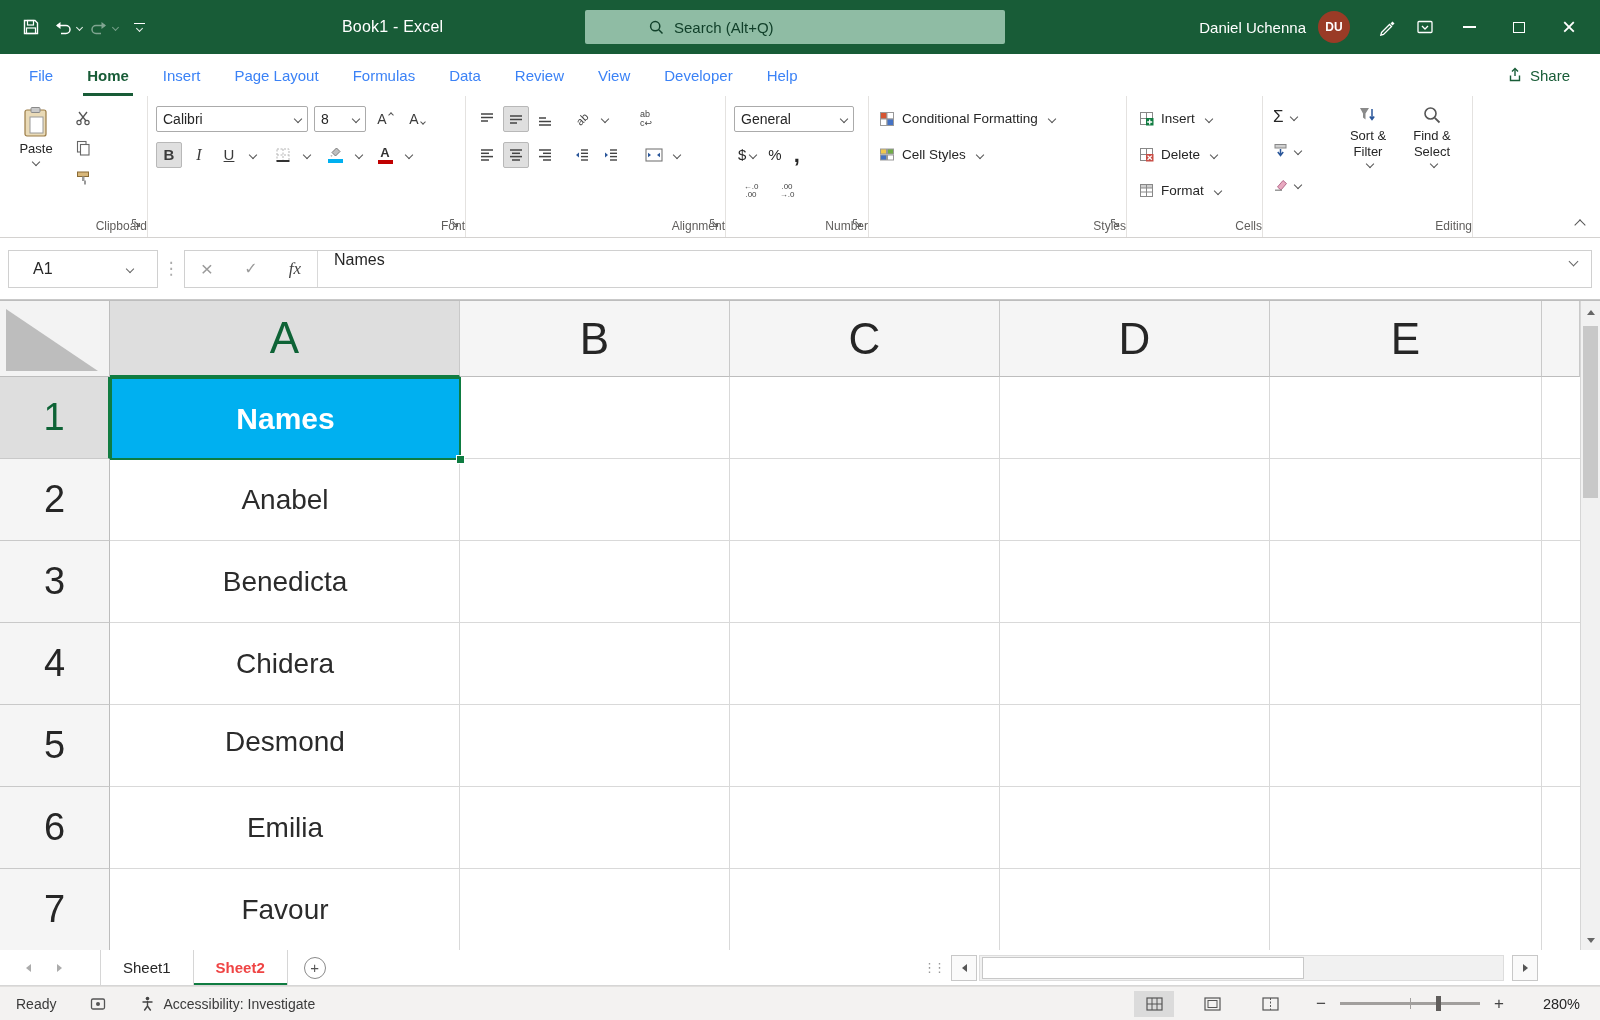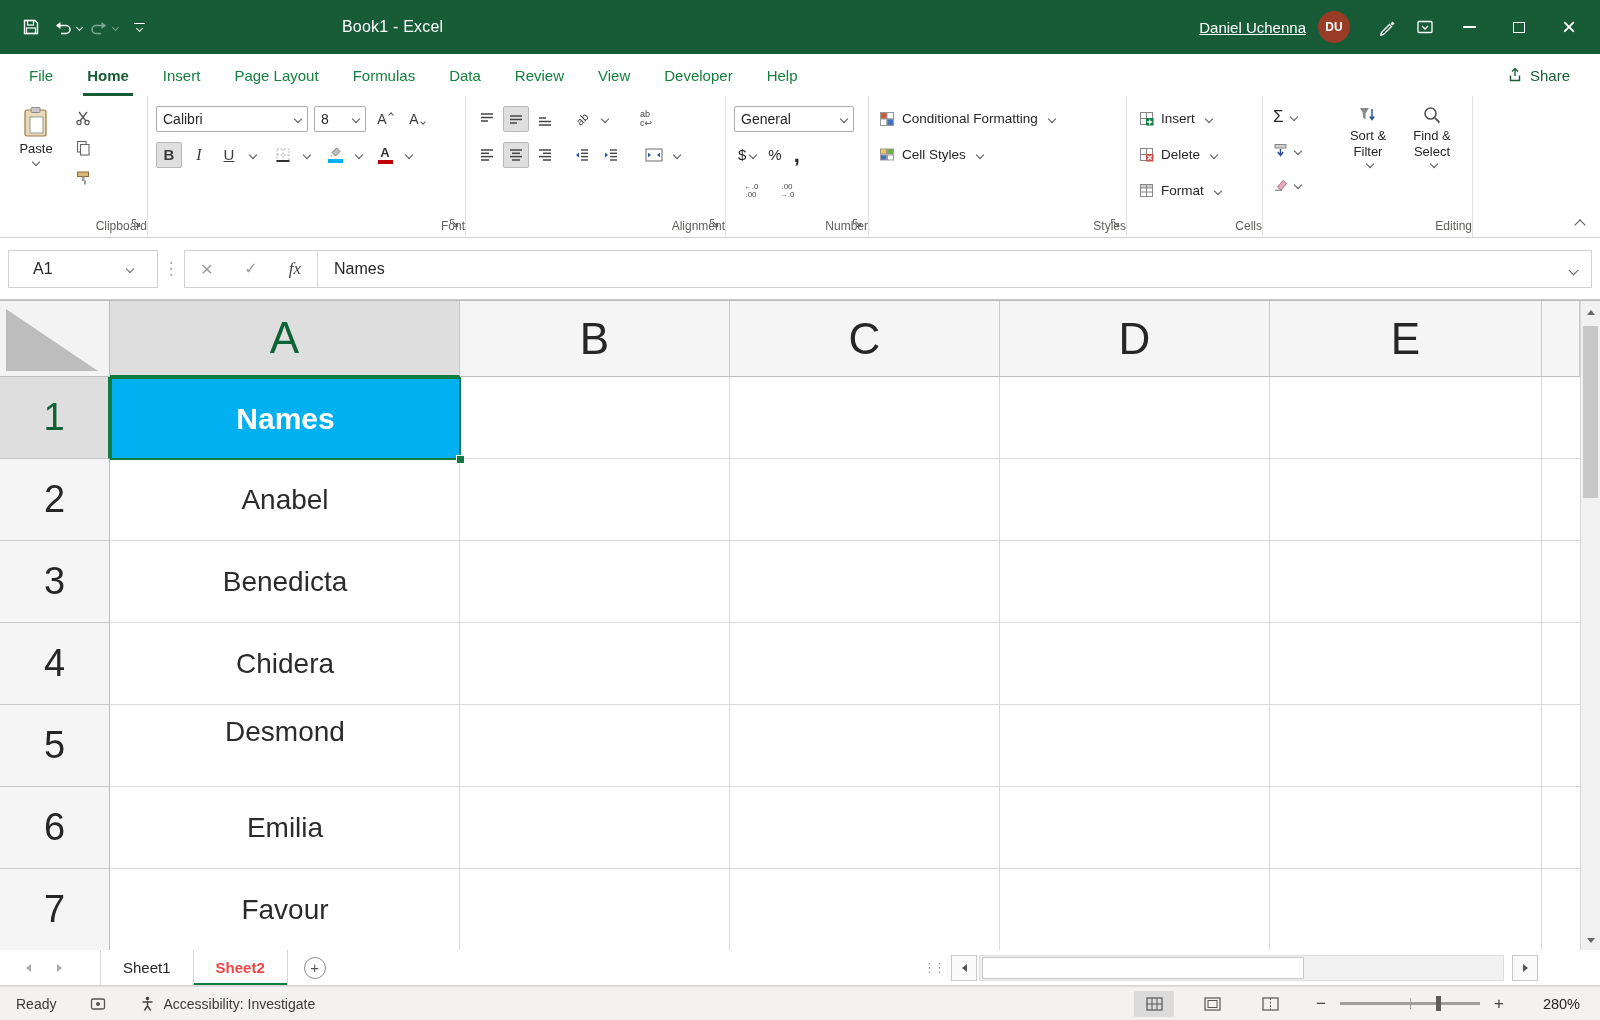--- a/index.html
+++ b/index.html
@@ -19,30 +19,30 @@
   .titlebar { height:54px; background:#185C37; color:#fff; position:relative; display:flex; align-items:center; }
   .qat { display:flex; align-items:center; padding-left:14px; gap:2px; }
   .tbtn { height:40px; min-width:34px; display:flex; align-items:center; justify-content:center; color:#fff; }
   .tbtn .chev { border-color:#e8f1ec; width:5px; height:5px; }
   .tbtn.dim { opacity:.45; }
   .qat-custom { display:flex; flex-direction:column; align-items:center; gap:2px; }
   .qat-custom .bar { width:11px; height:1.5px; background:#fff; }
   .title-text { position:absolute; left:342px; font-size:16px; letter-spacing:.2px; }
   .searchbox { position:absolute; left:585px; top:10px; width:420px; height:34px; background:#8FBCA4; border-radius:2px; display:flex; align-items:center; padding-left:64px; gap:10px; color:#11402A; font-size:15px; }
   .tb-right { position:absolute; right:0; top:0; height:54px; display:flex; align-items:center; padding-right:8px; gap:4px; }
-  .username { font-size:15px; margin-right:8px;text-decoration:underline; }
+  .username { font-size:15px; margin-right:8px; }
   .avatar { width:32px; height:32px; border-radius:50%; background:#9A3B26; color:#fff; font-size:12px; font-weight:700; display:flex; align-items:center; justify-content:center; margin-right:16px; }
   .winbtn { width:46px; height:54px; display:flex; align-items:center; justify-content:center; color:#fff; }
   .win-min { width:13px; height:1.5px; background:#fff; }
   .win-max { width:12px; height:11px; border:1.4px solid #fff; }
   .ic-close::after { content:"\00D7"; font-size:24px; line-height:1; }
 
   
   .ribbon-tabs { height:42px; background:#fff; display:flex; align-items:stretch; padding-left:12px; position:relative; }
-  .rtab { padding:0 17px; display:flex; align-items:center; font-size:15px; color:#15803d; position:relative; }
+  .rtab { padding:0 17px; display:flex; align-items:center; font-size:15px; color:#3b82f6; position:relative; }
   .rtab.active { color:#185C37; font-weight:700; }
   .rtab.active::after { content:""; position:absolute; left:13px; right:13px; bottom:0; height:3px; background:#185C37; }
   .share-btn { position:absolute; right:20px; top:7px; height:28px; display:flex; align-items:center; gap:7px; color:#185C37; font-size:15px; padding:0 10px; }
 
   
   .ribbon { height:142px; background:#fff; border-bottom:1px solid #d4d2d0; display:flex; position:relative; }
   .rgroup { position:relative; height:100%; border-right:1px solid #e4e2e0; flex:0 0 auto; }
   .rg-caption { position:absolute; bottom:4px; left:0; right:0; text-align:right; font-size:12px; color:#605e5c; }
   .launcher { position:absolute; bottom:5px; right:6px; }
   .rg-rows { display:flex; flex-direction:column; gap:9px; padding:9px 8px 0; }
@@ -79,21 +79,21 @@
   .bigv { width:62px; display:flex; flex-direction:column; align-items:center; text-align:center; font-size:13px; line-height:16px; padding-top:2px; gap:3px; color:#262626; }
   .sigma { font-size:17px; color:#262626; }
   .collapse-ribbon { position:absolute; right:16px; bottom:8px; color:#555; }
 
   
   .formula-strip { height:62px; background:#fff; display:flex; align-items:center; padding:0 8px; border-bottom:1px solid #c9c9c9; }
   .namebox { width:150px; height:38px; border:1px solid #d0d0d0; display:flex; align-items:center; padding:0 24px; font-size:16px; background:#fff; }
   .namebox .chev { margin-left:auto; color:#666; }
   .ic-vdots::after { content:"\22EE"; color:#ababab; font-size:17px; }
   .fdots { width:26px; text-align:center; }
-  .fbar { flex:1; height:38px; border:1px solid #d0d0d0; display:flex; align-items:center; background:#fff; }
+  .fbar { flex:1; height:38px; border:1px solid #d0d0d0; display:flex; background:#fff; }
   .fbtn { width:44px; height:100%; display:flex; align-items:center; justify-content:center; }
   .ic-x::after { content:"\00D7"; font-size:21px; color:#9a9a9a; }
   .ic-check::after { content:"\2713"; font-size:16px; color:#9a9a9a; }
   .fx { font-family:"Liberation Serif",serif; font-style:italic; font-size:17px; color:#444; }
   .fsep { width:1px; height:100%; background:#d9d9d9; }
   .fvalue { padding-left:16px; font-size:16px; color:#262626; }
   .fexpand { margin-left:auto; padding-right:14px; color:#666; }
 
   
   .grid { position:relative; height:650px; background:#fff; border-top:1px solid #bdbdbd; overflow:hidden; }
@@ -175,20 +175,27 @@
     <span class="tbtn">
       <span class="qat-custom">
           <span class="bar"></span>
           <span class="chev" style="margin-left:0"></span>
         </span>
     </span>
   </div>
 
   <div class="title-text">Book1 - Excel</div>
 
+  <div class="searchbox">
+    <svg width="15" height="15" viewBox="0 0 15 15">
+        <circle cx="6.2" cy="6.2" r="4.6" fill="none" stroke="#11402A" stroke-width="1.5"></circle>
+        <line x1="9.8" y1="9.8" x2="13.5" y2="13.5" stroke="#11402A" stroke-width="1.5"></line>
+      </svg>
+    <span>Search (Alt+Q)</span>
+  </div>
 
   <div class="tb-right">
     <span class="username">Daniel Uchenna</span>
     <span class="avatar">DU</span>
     <span class="tbtn">
       <svg width="18" height="18" viewBox="0 0 18 18">
           <path d="M3.5 14.5 l8-8 2 2 -8 8 -2.7 .7 z" fill="none" stroke="#fff" stroke-width="1.3"></path>
           <path d="M12.5 5.5 l2-2 2 2 -2 2 z" fill="#fff"></path>
         </svg>
     </span>
@@ -591,21 +598,21 @@
     <span class="vline" style="left:349px"></span>
     <span class="vline" style="left:619px"></span>
     <span class="vline" style="left:889px"></span>
     <span class="vline" style="left:1159px"></span>
     <span class="vline" style="left:1431px"></span>
   </div>
 
   <div class="cellA" style="top:158px">Anabel</div>
   <div class="cellA" style="top:322px">Chidera</div>
   <div class="cellA" style="top:240px">Benedicta</div>
-  <div class="cellA" style="top:390px">Desmond</div>
+  <div class="cellA" style="top:400px">Desmond</div>
   <div class="cellA" style="top:486px">Emilia</div>
   <div class="cellA" style="top:568px">Favour</div>
 
   <div class="sel-cell">
     <span>Names</span>
     <span class="fill-handle"></span>
   </div>
 
   <div class="vscroll">
     <span class="arr">

